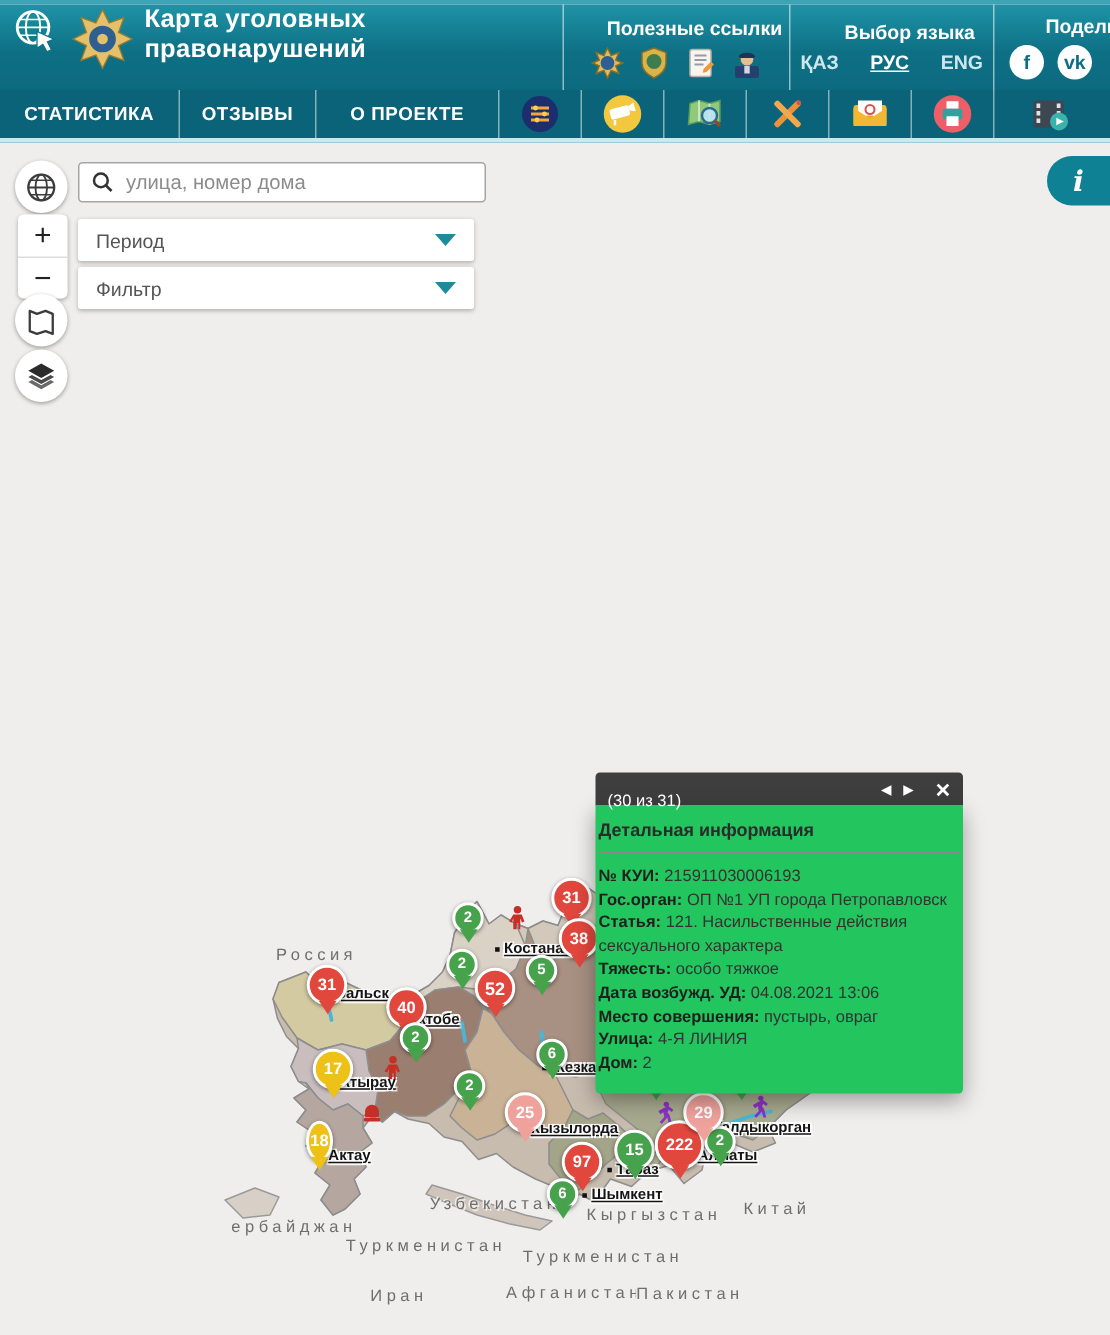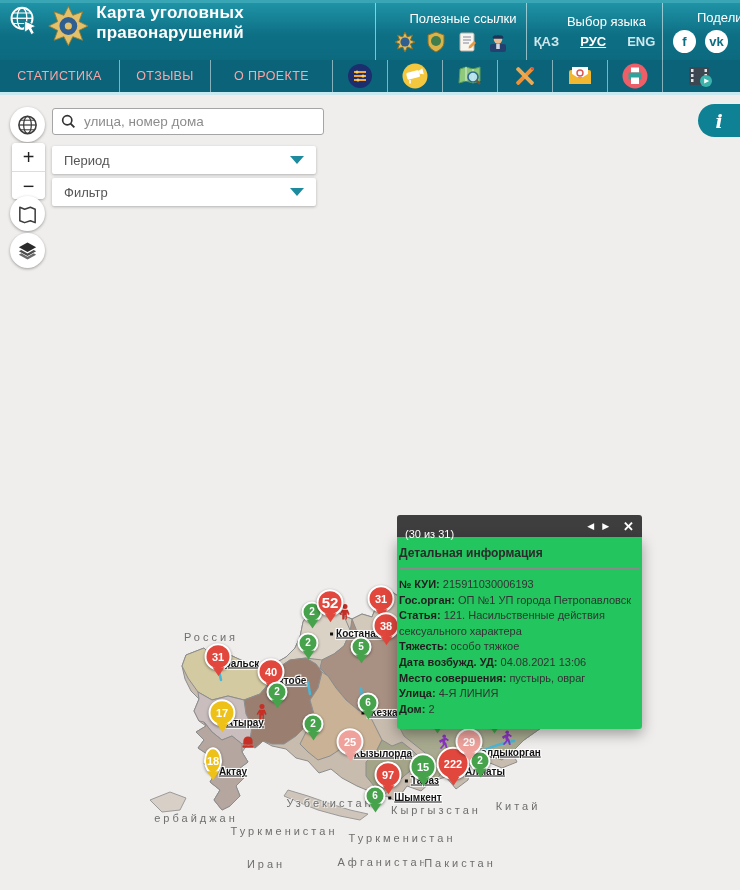--- a/index.html
+++ b/index.html
@@ -7,35 +7,35 @@
        font-family:"Liberation Sans",sans-serif;}
 
   
   .header{position:absolute;top:0;left:0;width:740px;height:60px;
     background:linear-gradient(180deg,#1f93a6 0%,#0e7085 55%,#0c6a7f 100%);
     border-top:3px solid #39a6b5;box-sizing:border-box;display:flex;align-items:stretch;}
   .logo-area{display:flex;gap:7px;padding-left:8px;width:375px;box-sizing:border-box;}
   .app-title{color:#fff;font-size:17px;font-weight:bold;margin:0;letter-spacing:.2px;}
   .hsec{border-left:1px solid rgba(255,255,255,.55);display:flex;flex-direction:column;
         align-items:center;justify-content:center;gap:5px;box-sizing:border-box;padding:4px 0;}
-  .hsec-title{color:#fff;font-weight:normal;font-size:13px;white-space:nowrap;padding-left:24px;}
+  .hsec-title{color:#fff;font-weight:bold;font-size:13px;white-space:nowrap;padding-left:24px;}
   .hicons{display:flex;align-items:center;gap:9px;}
   .hsec.links{width:151px;}
   .hsec.langsec{width:136px;}
   .hsec.share{width:78px;overflow:hidden;align-items:flex-start;padding-left:10px;}
   .lang{color:#cfe7ec;font-weight:bold;font-size:13px;margin:0 6px;cursor:pointer;}
   .lang.active{color:#fff;text-decoration:underline;}
   .icon-btn{background:none;border:none;padding:0;cursor:pointer;display:flex;align-items:center;justify-content:center;}
   .share-circle{width:23px;height:23px;border-radius:50%;background:#fff;color:#0e6d82;
     font-weight:bold;font-size:13px;display:flex;align-items:center;justify-content:center;}
 
   
   .nav{position:absolute;top:60px;left:0;width:740px;height:35px;background:#0a6378;
        border-bottom:3px solid #c9e9f0;box-sizing:border-box;display:flex;align-items:stretch;}
-  .nav-btn{color:#fca5a5;font-weight:normal;font-size:12.5px;letter-spacing:.4px;display:flex;
+  .nav-btn{color:#ffffff;font-weight:bold;font-size:12.5px;letter-spacing:.4px;display:flex;
     align-items:center;justify-content:center;border-right:1px solid rgba(255,255,255,.5);
     background:none;border-top:none;border-left:none;border-bottom:none;cursor:pointer;
     font-family:inherit;}
   .nav-btn.b1{width:120px;} .nav-btn.b2{width:91px;} .nav-btn.b3{width:122px;}
   .nav-icon-cell{width:55px;border-right:1px solid rgba(255,255,255,.5);display:flex;
     align-items:center;justify-content:center;background:none;cursor:pointer;border-top:none;border-left:none;border-bottom:none;}
   .nav-icon-cell:last-child{border-right:none;width:74px;}
 
   
   .ctrl-circle{position:absolute;left:10px;width:35px;height:35px;border-radius:50%;background:#fff;
@@ -314,21 +314,21 @@
     <path d="M10 5 5.5 7.5 7 10l2.3-1.5L10 12l-3.5 4 1.7 1 4-4.6 1.3 4.6 2-.4-1.5-6-1.6-2 .8-2 2.5 1.6 1-1.6L13 3.8z"></path>
   </svg>
     <svg class="crime-icon ci-purple" viewBox="0 0 18 18" width="16" height="16" style="left: 505px; top: 738px;">
     <circle cx="11.5" cy="2.5" r="2"></circle>
     <path d="M10 5 5.5 7.5 7 10l2.3-1.5L10 12l-3.5 4 1.7 1 4-4.6 1.3 4.6 2-.4-1.5-6-1.6-2 .8-2 2.5 1.6 1-1.6L13 3.8z"></path>
   </svg>
     <div class="pin" style="--pc: #e2473d; height: 27px; width: 27px; left: 218px; top: 658px; font-size: 11px;">31</div>
     <div class="pin" style="--pc: #e2473d; height: 27px; width: 27px; left: 271px; top: 673px; font-size: 11px;">40</div>
     <div class="pin" style="--pc: #46a24b; height: 21px; width: 21px; left: 277px; top: 693px; font-size: 10px;">2</div>
     <div class="pin" style="--pc: #46a24b; height: 21px; width: 21px; left: 312px; top: 613px; font-size: 10px;">2</div>
-    <div class="pin" style="--pc: #e2473d; height: 27px; width: 27px; left: 330px; top: 604px; font-size: 15px;">52</div>
+    <div class="pin" style="--pc: #e2473d; height: 27px; width: 27px; left: 330px; top: 660px; font-size: 12px;">52</div>
     <div class="pin" style="--pc: #46a24b; height: 21px; width: 21px; left: 308px; top: 644px; font-size: 10px;">2</div>
     <div class="pin" style="--pc: #e2473d; height: 27px; width: 27px; left: 381px; top: 600px; font-size: 11px;">31</div>
     <div class="pin" style="--pc: #e2473d; height: 27px; width: 27px; left: 386px; top: 627px; font-size: 11px;">38</div>
     <div class="pin" style="--pc: #46a24b; height: 21px; width: 21px; left: 361px; top: 648px; font-size: 10px;">5</div>
     <div class="pin" style="--pc: #edc117; height: 27px; width: 27px; left: 222px; top: 714px; font-size: 11px;">17</div>
     <div class="pin" style="--pc: #edc117; height: 27px; width: 18px; left: 213px; top: 762px; font-size: 11px;">18</div>
     <div class="pin" style="--pc: #46a24b; height: 21px; width: 21px; left: 313px; top: 725px; font-size: 10px;">2</div>
     <div class="pin" style="--pc: #46a24b; height: 21px; width: 21px; left: 368px; top: 704px; font-size: 10px;">6</div>
     <div class="pin" style="--pc: #efa29c; height: 27px; width: 27px; left: 350px; top: 743px; font-size: 11px;">25</div>
     <div class="pin" style="--pc: #e2473d; height: 27px; width: 27px; left: 388px; top: 776px; font-size: 11px;">97</div>

